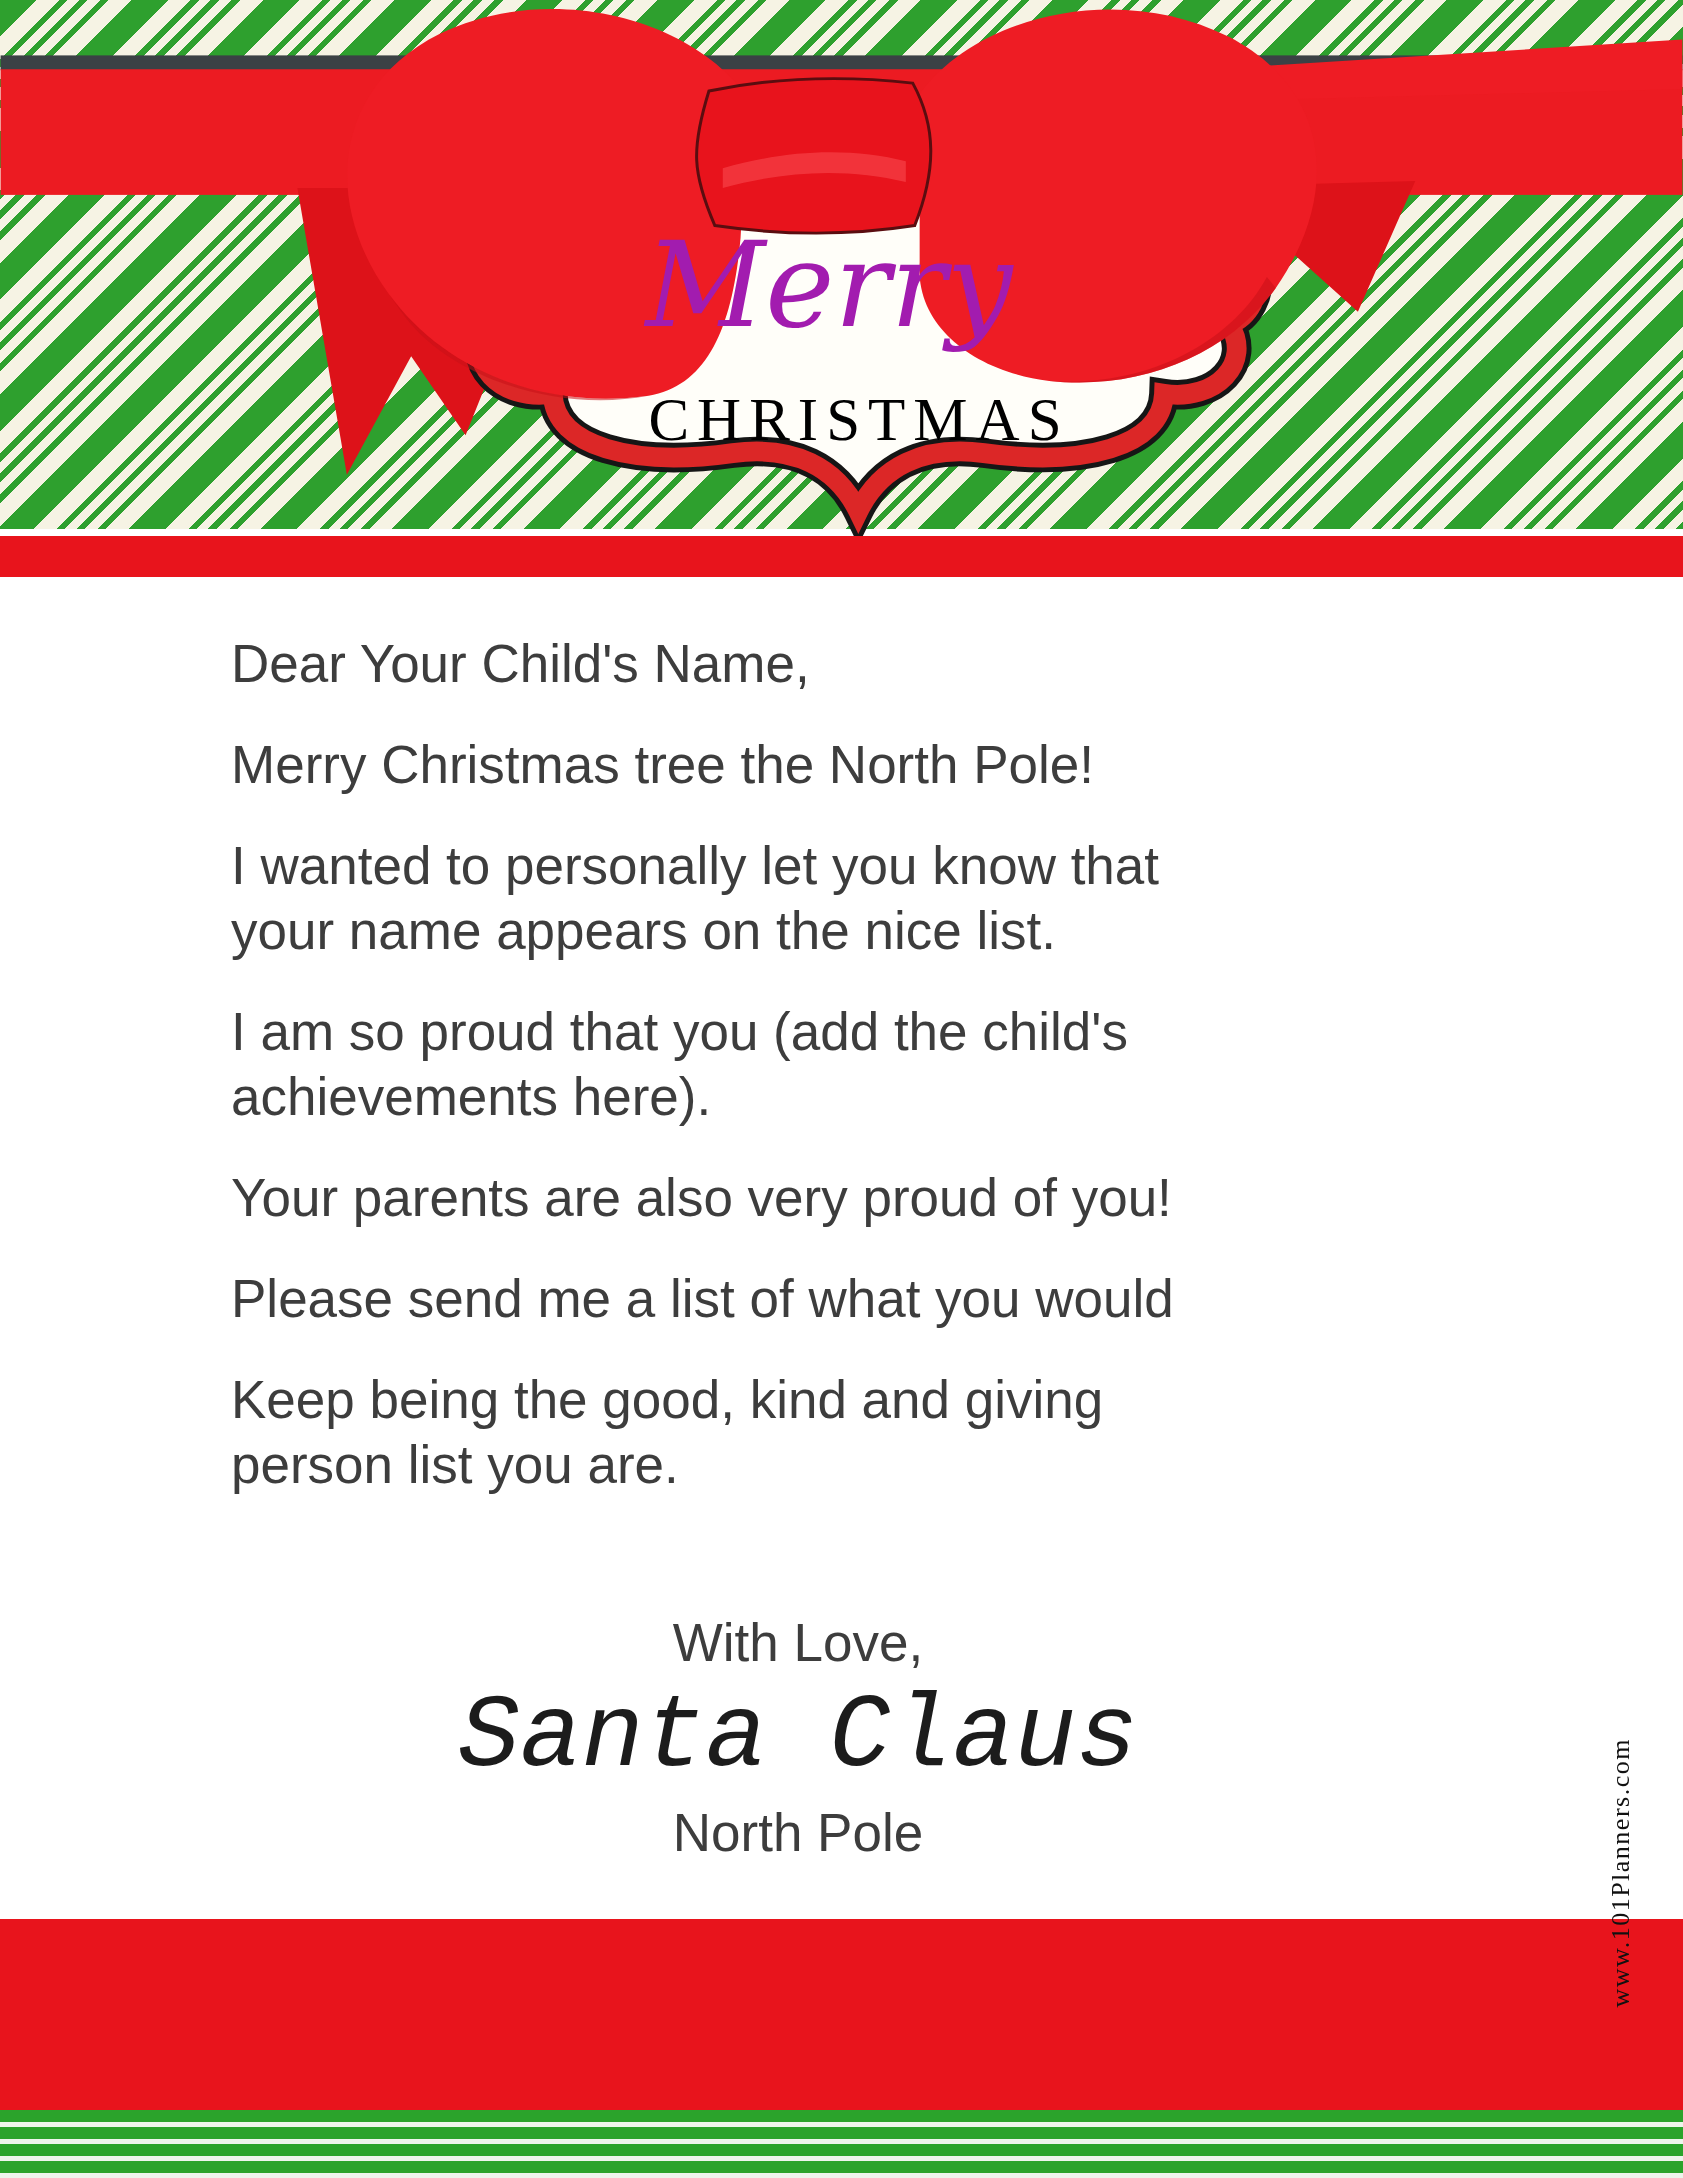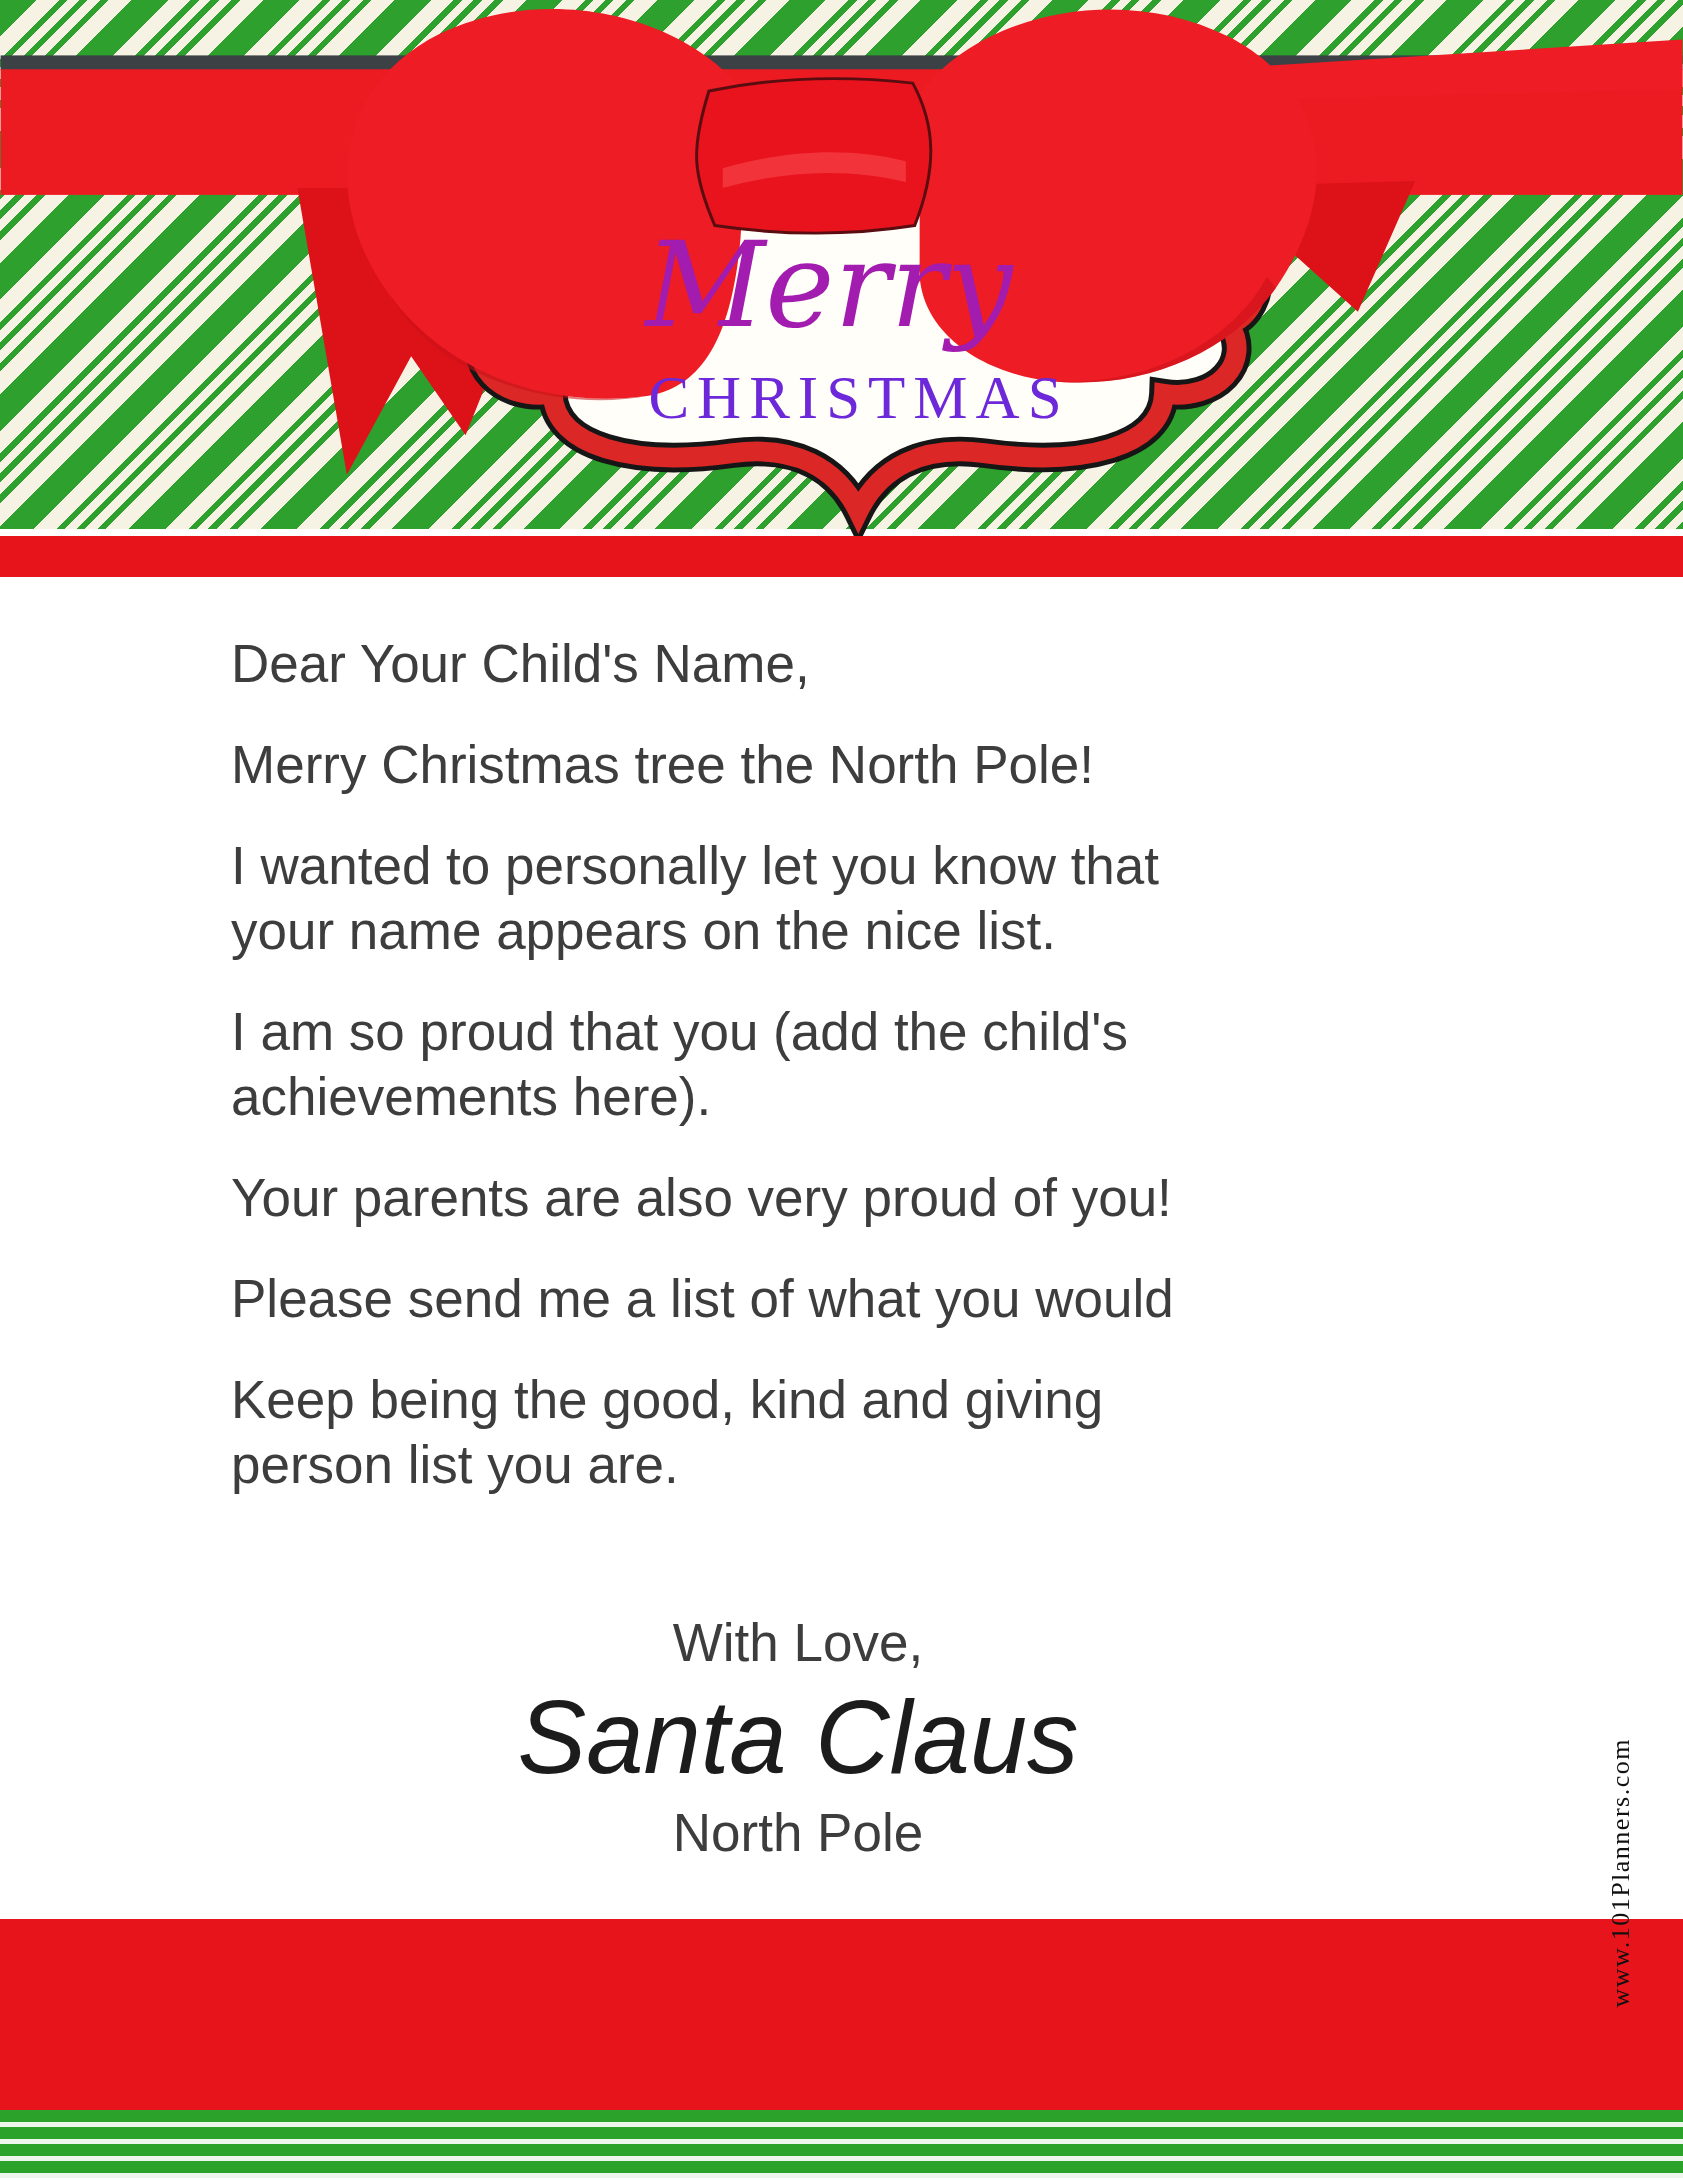--- a/index.html
+++ b/index.html
@@ -17,36 +17,36 @@
       #2ea02e 56px 62px,#f6f3e4 62px 71px,
       #2ea02e 71px 77px,#f6f3e4 77px 93px);
   }
   .bow-svg{position:absolute;left:0;top:0;width:1683px;height:554px;}
   .badge-word-script{
     position:absolute;left:532px;top:216px;width:594px;
     text-align:center;font-family:"DejaVu Serif","Liberation Serif",serif;
     font-style:italic;font-size:117px;line-height:139px;color:#a21caf;
   }
   .badge-word-caps{
-    position:absolute;left:562px;top:362px;width:594px;
+    position:absolute;left:562px;top:384px;width:594px;
     text-align:center;font-family:"Liberation Serif","DejaVu Serif",serif;
-    font-size:61px;line-height:71px;letter-spacing:8px;color:#6d28d9;
+    font-size:61px;line-height:71px;letter-spacing:8px;color:#000000;
   }
   
   .divider{position:absolute;left:0;top:536px;width:1683px;height:41px;background:#e8141c;}
   
   .letter{
     position:absolute;left:231px;top:576px;width:1188px;padding-top:38px;
     color:#3d3d3d;font-size:53px;line-height:65px;font-weight:300;
   }
   .para{margin:17px 0 36px 0;}
   .line{white-space:nowrap;}
   .signature{margin-top:113px;width:1134px;text-align:center;}
   .sig-name{
-    font-family:Liberation Sans, sans-serif;font-style:italic;
+    font-family:Liberation Mono, monospace;font-style:italic;
     font-size:103px;line-height:125px;color:#1c1c1c;
   }
   
   .footer-red{position:absolute;left:0;top:1919px;width:1683px;height:191px;background:#e8141c;}
   .footer-stripes{
     position:absolute;left:0;top:2110px;width:1683px;height:68px;
     background-image:repeating-linear-gradient(180deg,#2ba32b 0 12px,#eef5ec 12px 17px);
   }
   .watermark{
     position:absolute;left:1487px;top:1861px;width:267px;height:26px;

